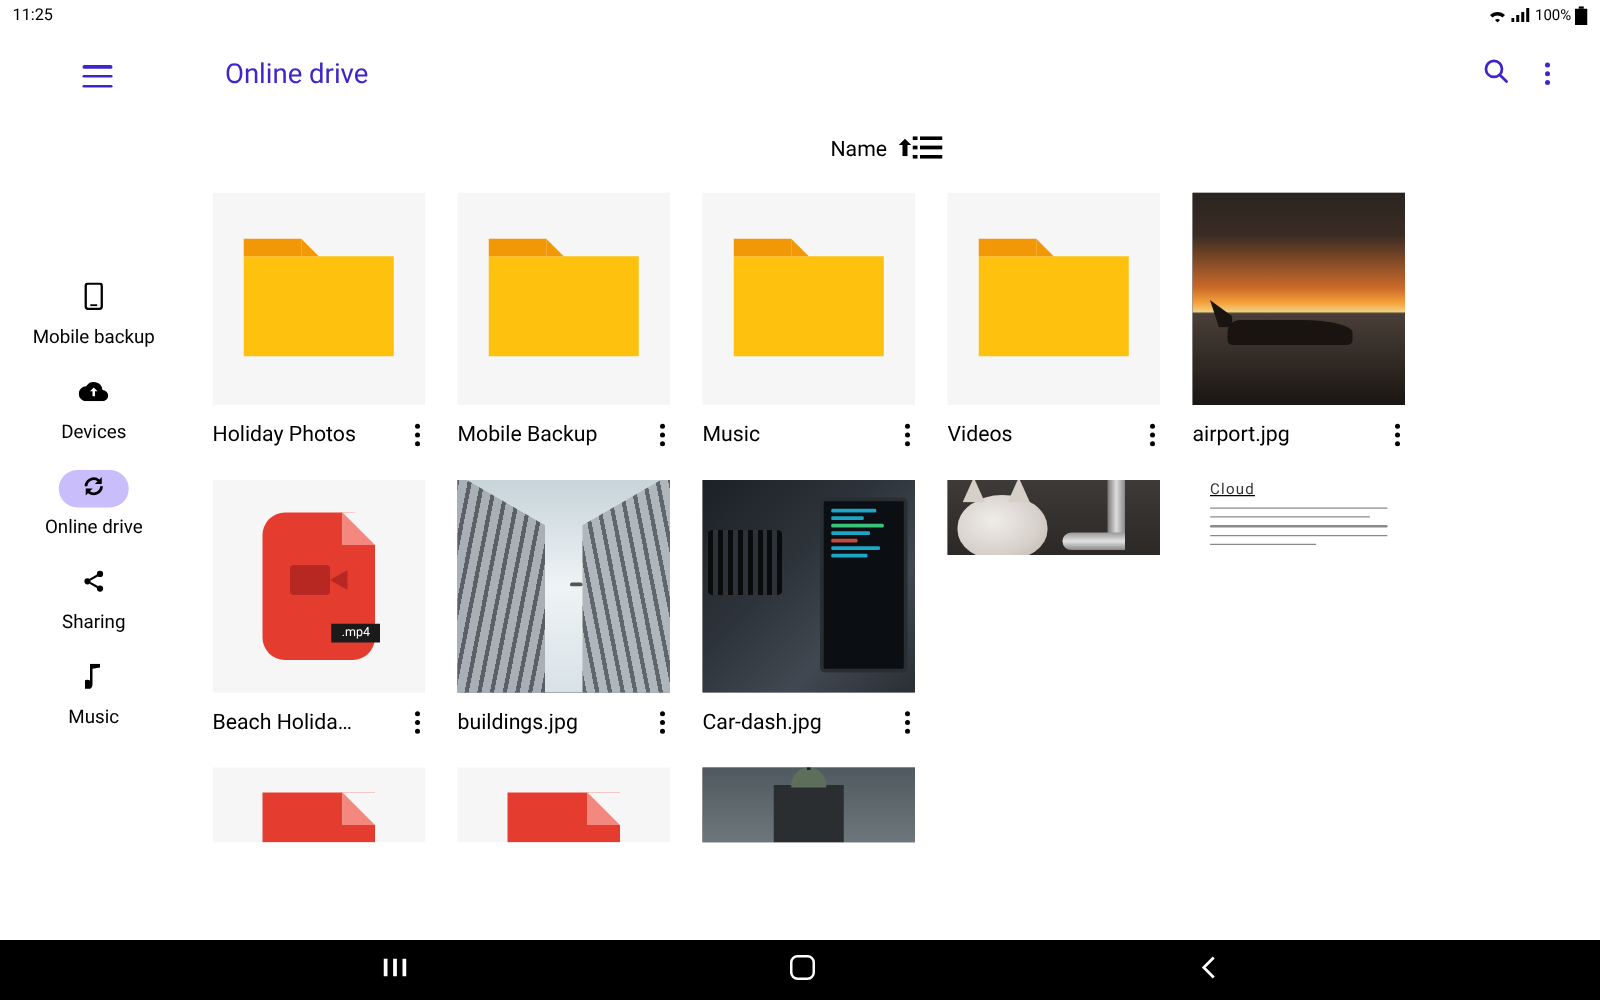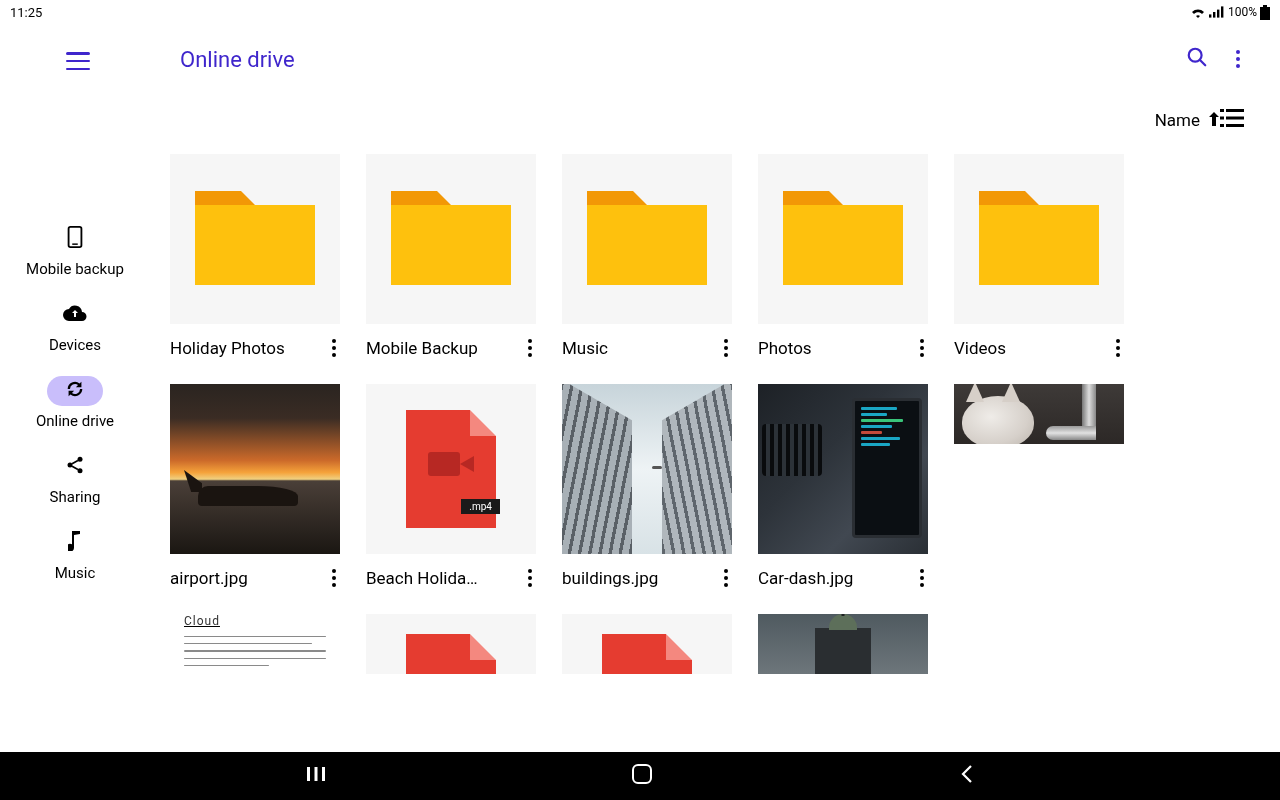--- a/index.html
+++ b/index.html
@@ -23,39 +23,39 @@
   .nav-item.active .icon-wrap { background: #c9befb; }
   .nav-item .label { font-size: 15px; color: #000; }
 
   
   .main { flex: 1; display: flex; flex-direction: column; padding-right: 28px; }
   .header { display: flex; align-items: center; height: 70px; }
   .title { font-size: 22px; color: #3f26cc; font-weight: 400; margin-left: 30px; }
   .header-spacer { flex: 1; }
   .header-actions { display: flex; align-items: center; gap: 28px; margin-right: 12px; }
 
-  .subheader { display: flex; align-items: center; justify-content: flex-end; height: 40px; margin-left: 24px; margin-top: 6px; margin-bottom: 14px; }
+  .subheader { display: flex; align-items: center; justify-content: center; height: 40px; margin-left: 24px; margin-top: 6px; margin-bottom: 14px; }
   .sort { display: flex; align-items: center; gap: 8px; font-size: 17px; color: #000; cursor: pointer; }
   .view-toggle { cursor: pointer; margin-right: 8px; }
 
   .grid { display: grid; grid-template-columns: repeat(5, 170px); column-gap: 56px; row-gap: 20px; margin-left: 20px; overflow: hidden; gap: 26px; }
   .tile { width: 170px; }
   .thumb { width: 170px; height: 170px; background: #f6f6f6; display: flex; align-items: center; justify-content: center; position: relative; overflow: hidden; }
   .thumb.image { background: #333; }
   .tile-caption { display: flex; align-items: center; justify-content: space-between; margin-top: 14px; }
   .tile-name { font-size: 17px; color: #000; white-space: nowrap; overflow: hidden; text-overflow: ellipsis; max-width: 140px; }
   .tile-menu { cursor: pointer; padding: 0 4px; }
 
   
   .folder-body { width: 120px; height: 80px; background: #fec10d; position: relative; margin-top: 12px; }
   .folder-tab { position: absolute; top: -14px; left: 0; width: 46px; height: 14px; background: #f29806; }
   .folder-tab::after { content: ""; position: absolute; right: -14px; top: 0; border-left: 14px solid #f29806; border-top: 14px solid transparent; }
 
   
-  .file-icon { width: 90px; height: 118px; background: #e53c30; position: relative; }
+  .file-icon { width: 90px; height: 118px; background: #e53c30; position: relative; border-radius: 18px; }
   .file-icon::before { content: ""; position: absolute; top: 0; right: 0; width: 26px; height: 26px; background: #f6f6f6; }
   .file-icon::after { content: ""; position: absolute; top: 0; right: 0; width: 0; height: 0; border-right: 26px solid transparent; border-bottom: 26px solid #f4887f; }
   .file-cam { position: absolute; top: 42px; left: 22px; width: 32px; height: 24px; background: #b72823; border-radius: 3px; }
   .file-cam::after { content: ""; position: absolute; right: -14px; top: 4px; width: 0; height: 0; border-top: 8px solid transparent; border-bottom: 8px solid transparent; border-right: 14px solid #b72823; }
   .file-ext { position: absolute; bottom: 14px; right: -4px; background: #1a1a1a; color: #fff; font-size: 10px; padding: 2px 8px; }
 
   
   .partial-file { width: 90px; height: 40px; background: #e53c30; position: relative; align-self: flex-end; margin-top: auto; }
   .partial-file::before { content: ""; position: absolute; top: 0; right: 0; width: 26px; height: 26px; background: #f6f6f6; }
   .partial-file::after { content: ""; position: absolute; top: 0; right: 0; width: 0; height: 0; border-right: 26px solid transparent; border-bottom: 26px solid #f4887f; }
@@ -299,35 +299,20 @@
             </span>
           </div>
       </div>
       <div class="tile">
         <div class="thumb">
             <div class="folder-body">
               <div class="folder-tab"></div>
             </div>
           </div>
         <div class="tile-caption">
-            <span class="tile-name">Photos</span>
-            <span class="tile-menu vdots" style="color:#000">
-              <i></i>
-              <i></i>
-              <i></i>
-            </span>
-          </div>
-      </div>
-      <div class="tile">
-        <div class="thumb">
-            <div class="folder-body">
-              <div class="folder-tab"></div>
-            </div>
-          </div>
-        <div class="tile-caption">
             <span class="tile-name">Videos</span>
             <span class="tile-menu vdots" style="color:#000">
               <i></i>
               <i></i>
               <i></i>
             </span>
           </div>
       </div>
 
       <div class="tile">

